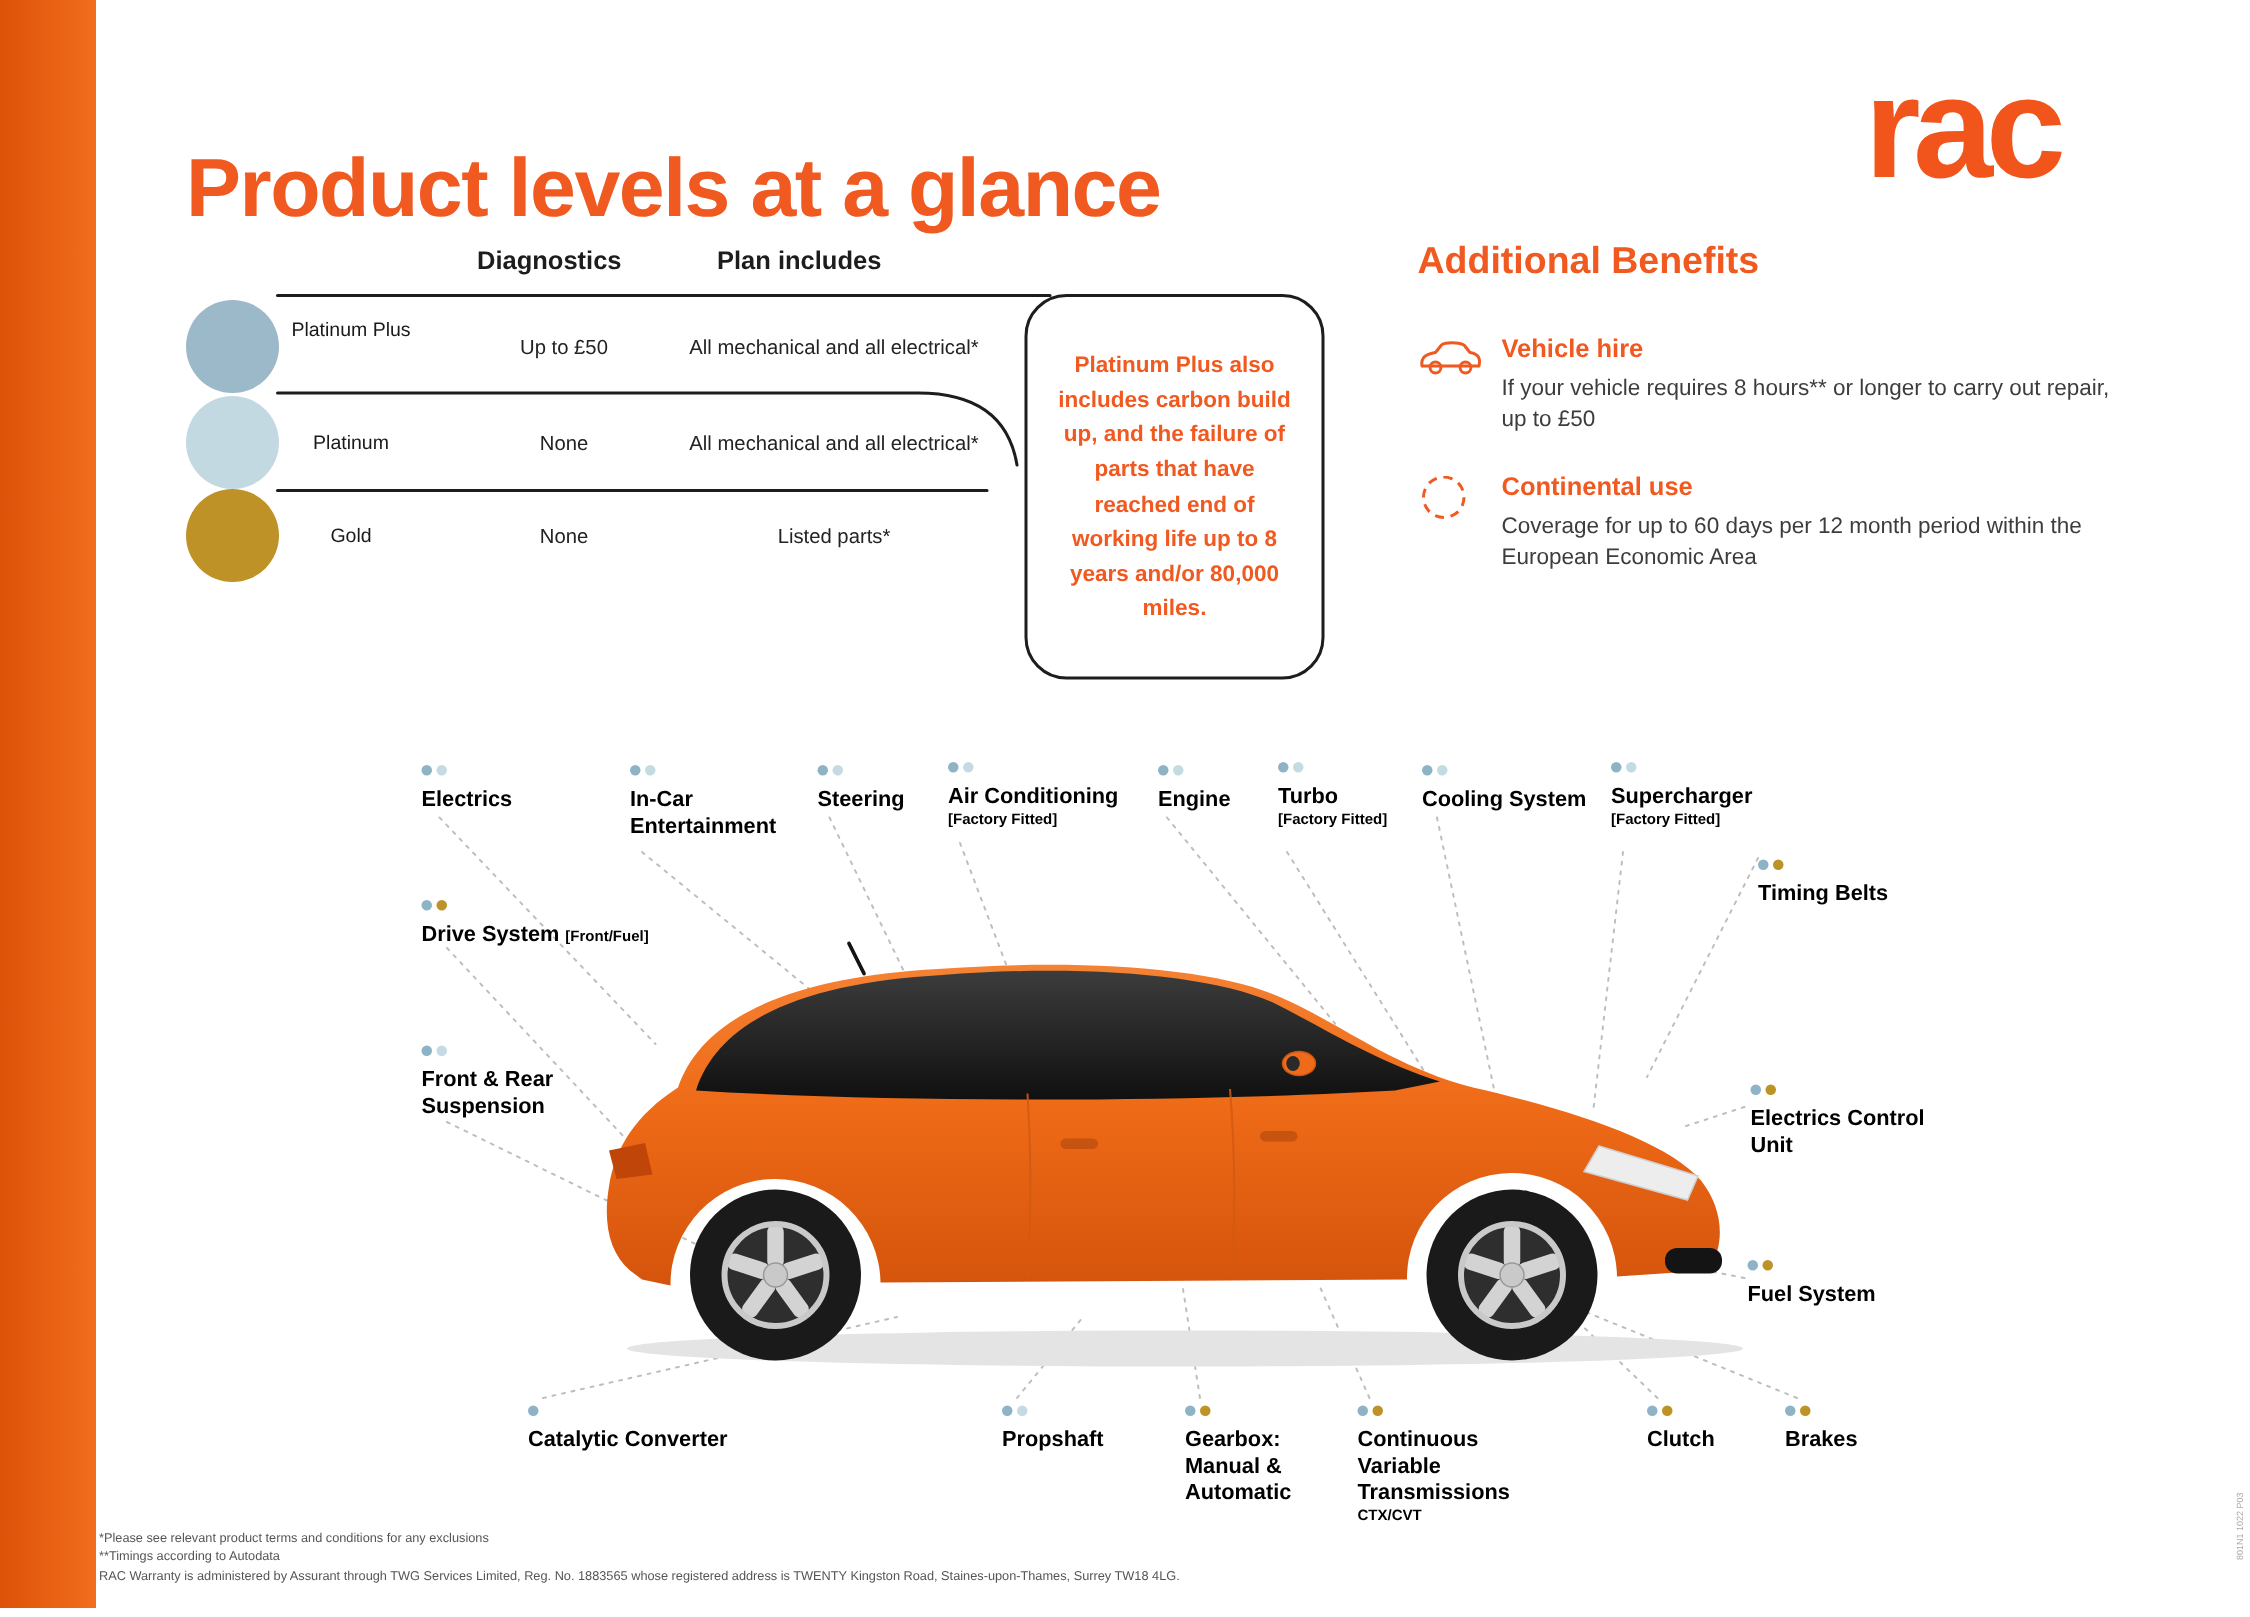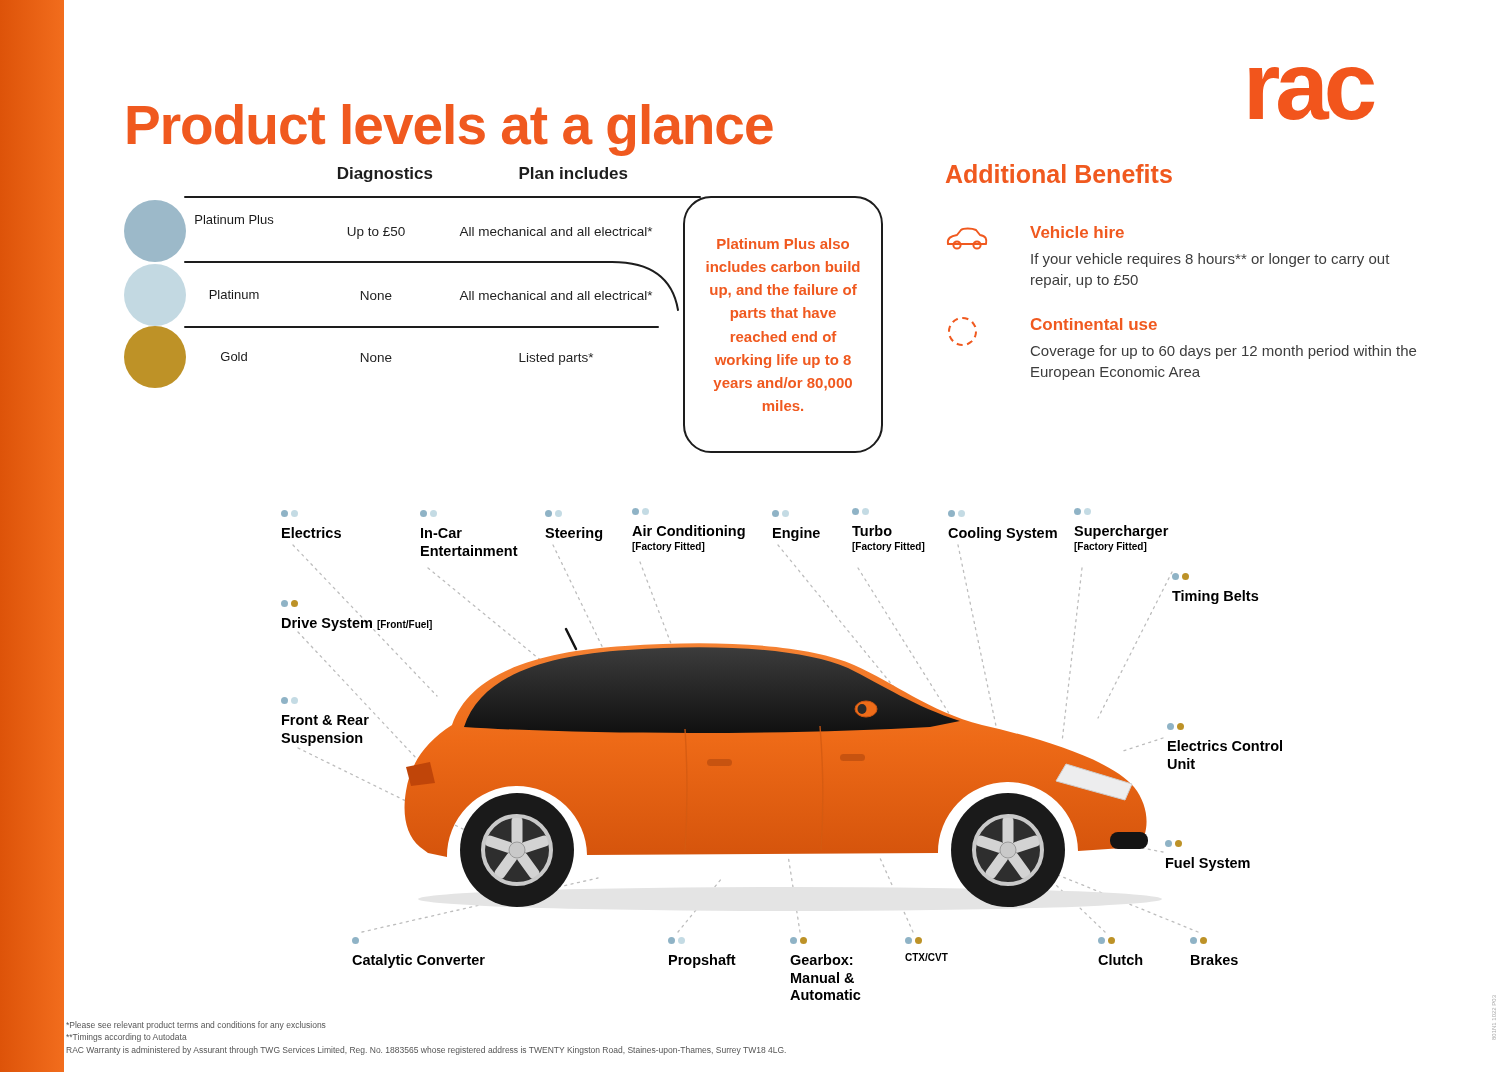--- a/index.html
+++ b/index.html
@@ -8,31 +8,31 @@
   .edgebar{position:absolute;left:0;top:0;width:64px;height:1078px;
            background:linear-gradient(90deg,#dd5309,#f26d1d);}
   .title{position:absolute;left:124px;top:56px;font-size:55px;font-weight:700;
          letter-spacing:-1px;color:#f0591f;}
   .logo{position:absolute;left:1243px;top:38px;font-size:96px;font-weight:700;
         letter-spacing:-5px;color:#f2551c;line-height:1;}
   
   .tier-circle{position:absolute;width:62px;height:62px;border-radius:50%;}
   .c-pp{background:#9cb9c9;} .c-p{background:#c3d9e2;} .c-g{background:#be9227;}
   .tier-name{position:absolute;font-size:13px;color:#1a1a1a;text-align:center;line-height:22px;}
-  .th{position:absolute;font-size:17px;font-weight:700;color:#1d1d1d;text-align:right;}
+  .th{position:absolute;font-size:17px;font-weight:700;color:#1d1d1d;text-align:left;}
   .td{position:absolute;font-size:13.5px;color:#232323;text-align:center;}
   .callout-box{position:absolute;left:683px;top:196px;width:196px;height:253px;
                border:2px solid #1d1d1d;border-radius:28px;display:flex;align-items:center;
                justify-content:center;background:#fff;}
   .callout-text{font-size:15px;font-weight:700;color:#f0591f;text-align:center;
                 line-height:1.55;padding:10px 14px;}
   
   .benefits{position:absolute;left:945px;top:160px;width:480px;}
   .benefits h2{margin:0 0 34px 0;font-size:25px;font-weight:700;color:#f0591f;}
-  .benefit{display:flex;margin-bottom:24px;gap:29px;}
+  .benefit{display:flex;margin-bottom:24px;}
   .benefit .bicon{width:56px;flex:0 0 56px;padding-top:2px;}
   .btitle{font-size:17px;font-weight:700;color:#f0591f;margin-bottom:5px;}
   .btext{font-size:15px;color:#3d3d3d;line-height:1.42;max-width:415px;}
   .dashed-circle{width:25px;height:25px;border:2px dashed #f0591f;border-radius:50%;margin-left:3px;}
   
   .plabel{position:absolute;color:#000000;font-weight:700;font-size:14.5px;line-height:1.22;
           white-space:nowrap;}
   .plabel.w{white-space:normal;}
   .dots{display:flex;gap:3px;margin-bottom:8px;}
   .dot{width:7px;height:7px;border-radius:50%;display:inline-block;}
@@ -322,20 +322,21 @@
         <span class="dot dot-pp"></span>
         <span class="dot dot-g"></span>
       </div>
     <div class="ptext">Gearbox: Manual &amp; Automatic</div>
   </div>
   <div class="plabel w" style="left:905px;top:937px;width:138px;">
     <div class="dots">
         <span class="dot dot-pp"></span>
         <span class="dot dot-g"></span>
       </div>
+    <div class="ptext">Continuous Variable Transmissions</div>
     <div class="psub">CTX/CVT</div>
   </div>
   <div class="plabel" style="left:1098px;top:937px;text-align:center;">
     <div class="dots">
         <span class="dot dot-pp"></span>
         <span class="dot dot-g"></span>
       </div>
     <div class="ptext">Clutch</div>
   </div>
   <div class="plabel" style="left:1190px;top:937px;">

